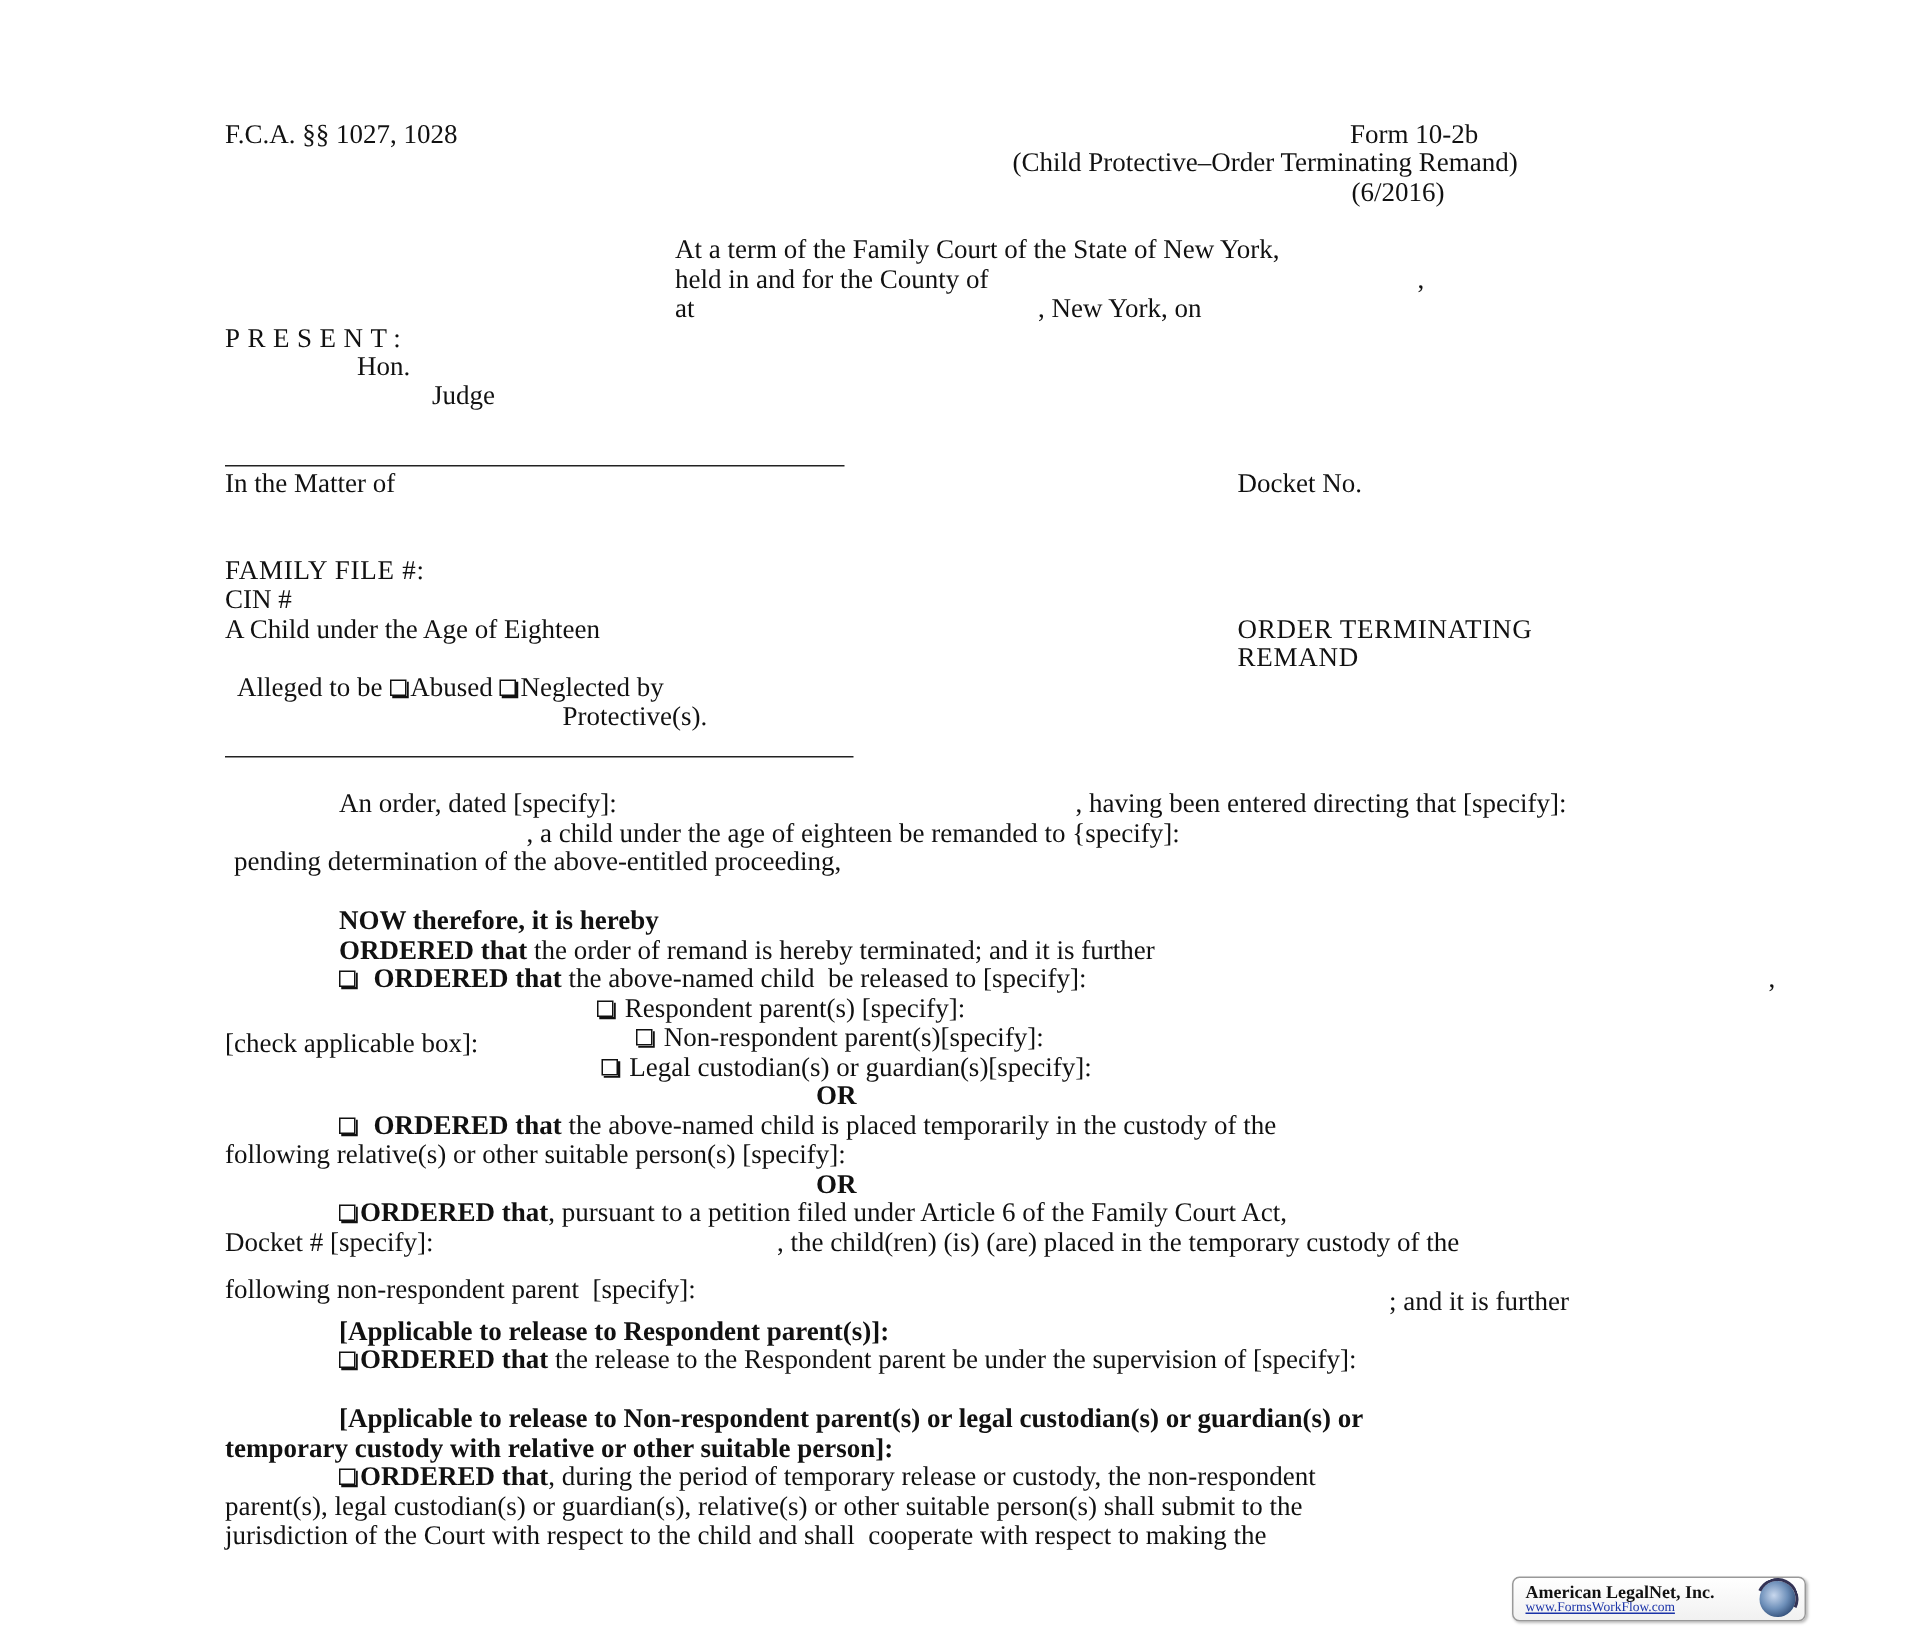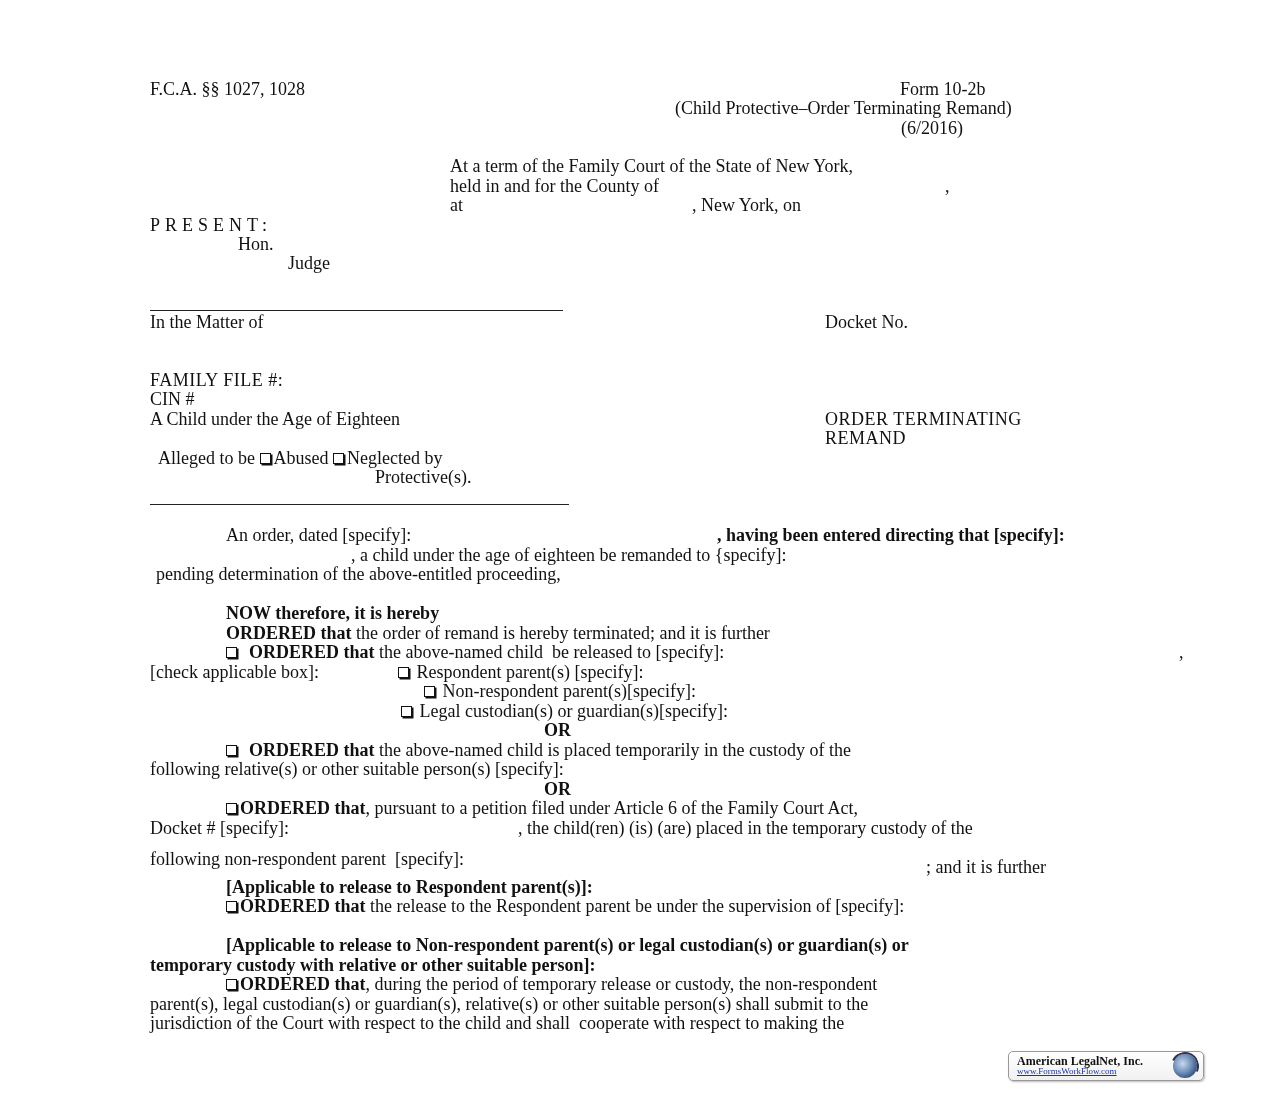--- a/index.html
+++ b/index.html
@@ -54,31 +54,31 @@
 <div class="abs" style="left:150px;top:410px;">A Child under the Age of Eighteen</div>
 <div class="abs" style="left:150px;top:429px;">
   <span>Alleged to be </span><span class="cb"></span><span>Abused </span><span class="cb"></span><span>Neglected by</span>
 </div>
 <div class="abs caps" style="left:825px;top:410px;">ORDER TERMINATING</div>
 <div class="abs caps" style="left:825px;top:429px;">REMAND</div>
 <div class="abs" style="left:375px;top:468px;">Protective(s).</div>
 <div class="rule" style="left:150px;top:504px;width:419px;"></div>
 
 <div class="abs" style="left:226px;top:526px;">An order, dated [specify]:</div>
-<div class="abs" style="left:717px;top:526px;font-weight:bold;">, having been entered directing that [specify]:</div>
+<div class="abs" style="left:717px;top:526px;">, having been entered directing that [specify]:</div>
 <div class="abs" style="left:351px;top:546px;">, a child under the age of eighteen be remanded to {specify]:</div>
 <div class="abs" style="left:156px;top:565px;">pending determination of the above-entitled proceeding,</div>
 
 <div class="abs b" style="left:226px;top:604px;">NOW therefore, it is hereby</div>
 <div class="abs" style="left:226px;top:624px;"><span class="b">ORDERED that</span><span> the order of remand is hereby terminated; and it is further</span></div>
 
 <div class="abs" style="left:226px;top:643px;"><span class="cb"></span>&nbsp;&nbsp;<span class="b">ORDERED that</span><span> the above-named child  be released to [specify]:</span></div>
 <div class="abs" style="left:1179px;top:643px;">,</div>
 
-<div class="abs" style="left:150px;top:663px;">[check applicable box]:</div>
+<div class="abs" style="left:150px;top:686px;">[check applicable box]:</div>
 <div class="abs" style="left:398px;top:663px;"><span class="cb"></span> <span>Respondent parent(s) [specify]:</span></div>
 <div class="abs" style="left:424px;top:682px;"><span class="cb"></span> <span>Non-respondent parent(s)[specify]:</span></div>
 <div class="abs" style="left:401px;top:702px;"><span class="cb"></span> <span>Legal custodian(s) or guardian(s)[specify]:</span></div>
 <div class="abs b" style="left:544px;top:721px;">OR</div>
 
 <div class="abs" style="left:226px;top:741px;"><span class="cb"></span>&nbsp;&nbsp;<span class="b">ORDERED that</span><span> the above-named child is placed temporarily in the custody of the</span></div>
 <div class="abs" style="left:150px;top:760px;">following relative(s) or other suitable person(s) [specify]:</div>
 <div class="abs b" style="left:544px;top:780px;">OR</div>
 
 <div class="abs" style="left:226px;top:799px;"><span class="cb"></span><span class="b">ORDERED that</span><span>, pursuant to a petition filed under Article 6 of the Family Court Act,</span></div>

